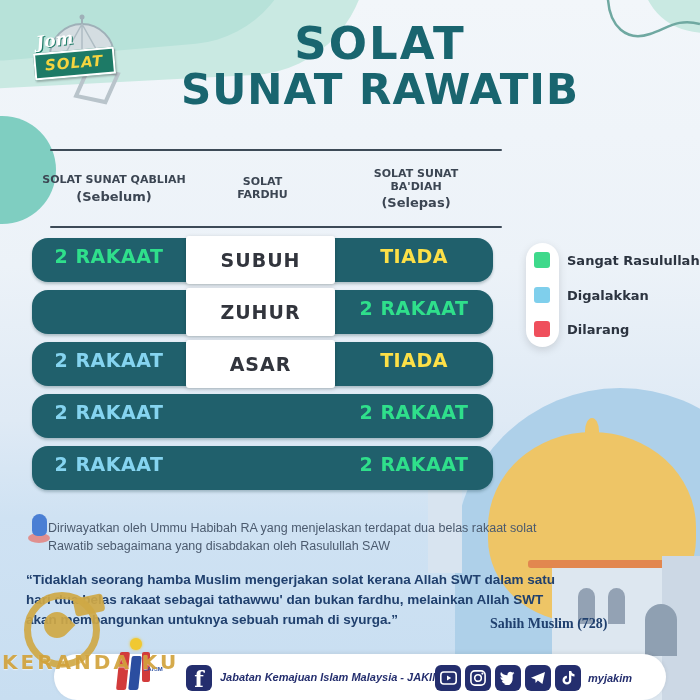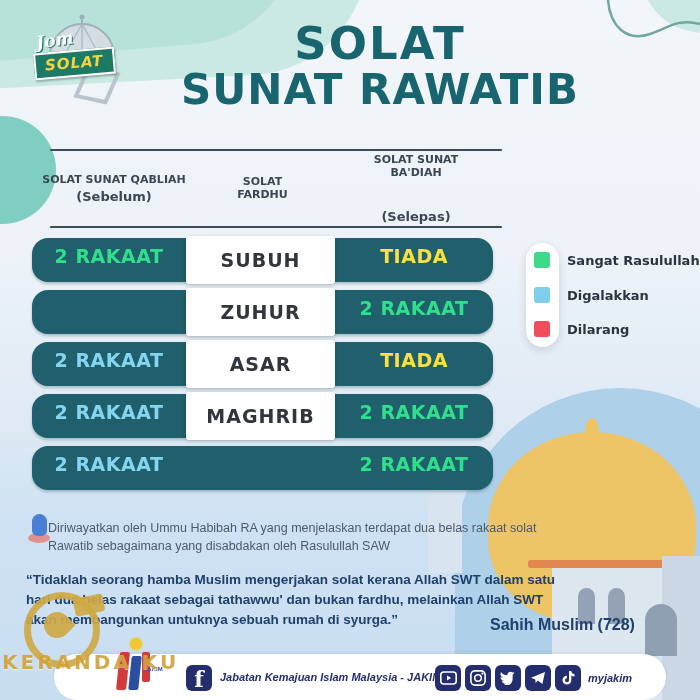--- a/index.html
+++ b/index.html
@@ -48,21 +48,21 @@
   .title .l1{font-size:45px;letter-spacing:2px;}
   .title .l2{font-size:42px;letter-spacing:1px;}
 
   
   .rule{left:50px;width:452px;height:2px;background:#3d4a57;border-radius:2px;}
   .hdr-row{left:38px;top:154px;width:459px;height:70px;display:flex;}
   .hdr-cell{display:flex;flex-direction:column;justify-content:center;align-items:center;
     text-align:center;color:#3c4653;font-family:"DejaVu Sans",sans-serif;}
   .hdr-cell .t{font-size:11px;font-weight:bold;line-height:1.15;}
   .hdr-cell .s{font-size:13px;font-weight:bold;margin-top:2px;}
-  .hc1{width:152px;} .hc2{width:145px;} .hc3{width:162px;justify-content:space-between;}
+  .hc1{width:152px;} .hc2{width:145px;} .hc3{width:162px;}
 
   .prow{left:32px;width:461px;height:44px;background:#20606c;border-radius:16px;
     box-shadow:0 2px 3px rgba(20,60,70,.28);}
   .prow .ltxt,.prow .rtxt{position:absolute;top:0;height:36px;display:flex;align-items:center;
     justify-content:center;font-family:"DejaVu Sans",sans-serif;font-weight:bold;font-size:19px;letter-spacing:.5px;}
   .prow .ltxt{left:0;width:154px;}
   .prow .rtxt{left:303px;width:158px;}
   .wcell{position:absolute;left:154px;top:-2px;width:149px;height:48px;background:#ffffff;
     border-radius:3px;box-shadow:0 1px 4px rgba(0,0,0,.18);display:flex;align-items:center;justify-content:center;
     font-family:"DejaVu Sans",sans-serif;font-weight:bold;font-size:19px;color:#32353d;letter-spacing:1px;}
@@ -73,21 +73,21 @@
     box-shadow:0 3px 8px rgba(0,0,0,.13);}
   .sw{left:534px;width:16px;height:16px;border-radius:3px;}
   .sw-green{background:#3ed98b;} .sw-blue{background:#7fcfec;} .sw-red{background:#ef4f5c;}
   .legend-label{left:567px;font-family:"DejaVu Sans",sans-serif;font-weight:bold;font-size:13px;color:#2c3440;}
 
   
   .narr-icon-head{left:32px;top:514px;width:15px;height:22px;background:#4a7fd4;border-radius:8px 8px 6px 6px;}
   .narr-icon-base{left:28px;top:533px;width:22px;height:10px;background:#e0908f;border-radius:50%;}
   .narration{left:48px;top:519px;width:490px;font-size:12.5px;line-height:18px;color:#4b5a6e;}
   .quote{left:26px;top:570px;width:548px;font-weight:bold;font-size:13.5px;line-height:20px;color:#20406e;}
-  .quote-src{left:490px;top:616px;font-weight:bold;font-size:16px;color:#20406e;}
+  .quote-src{left:490px;top:616px;font-weight:bold;font-size:14px;color:#20406e;font-family:Liberation Serif, serif;}
 
   
   .footer-bar{left:54px;top:654px;width:612px;height:46px;background:#ffffff;border-radius:23px;
     box-shadow:0 -1px 4px rgba(0,0,0,.08);}
   .jakim-logo{left:112px;top:652px;width:50px;height:44px;}
   .jk-bulb{position:absolute;left:18px;top:-14px;width:12px;height:12px;background:#f0c832;border-radius:50%;box-shadow:0 0 3px #f0c832;}
   .jk-stroke1{position:absolute;left:6px;top:0px;width:10px;height:38px;background:#d23b3b;border-radius:2px;transform:skewX(-6deg);}
   .jk-stroke2{position:absolute;left:18px;top:4px;width:10px;height:34px;background:#2b4ea0;border-radius:2px;transform:skewX(-6deg);}
   .jk-stroke3{position:absolute;left:30px;top:0px;width:8px;height:30px;background:#d23b3b;border-radius:2px;}
   .jk-text{position:absolute;left:32px;top:14px;font-size:6px;font-weight:bold;color:#2b4ea0;}
@@ -177,21 +177,20 @@
     <div class="wcell">ZUHUR</div>
     <div class="rtxt c-green">2 RAKAAT</div>
   </div>
   <div class="abs prow" style="top:342px;">
     <div class="ltxt c-blue">2 RAKAAT</div>
     <div class="wcell">ASAR</div>
     <div class="rtxt c-red">TIADA</div>
   </div>
   <div class="abs prow" style="top:394px;">
     <div class="ltxt c-blue">2 RAKAAT</div>
-    <div class="wcell">MAGHRIB</div>
     <div class="rtxt c-green">2 RAKAAT</div>
   </div>
   <div class="abs prow" style="top:446px;">
     <div class="ltxt c-blue">2 RAKAAT</div>
     <div class="rtxt c-green">2 RAKAAT</div>
   </div>
 
   <div class="abs legend-pill"></div>
   <div class="abs sw sw-green" style="top:252px;"></div>
   <div class="abs sw sw-blue" style="top:287px;"></div>

